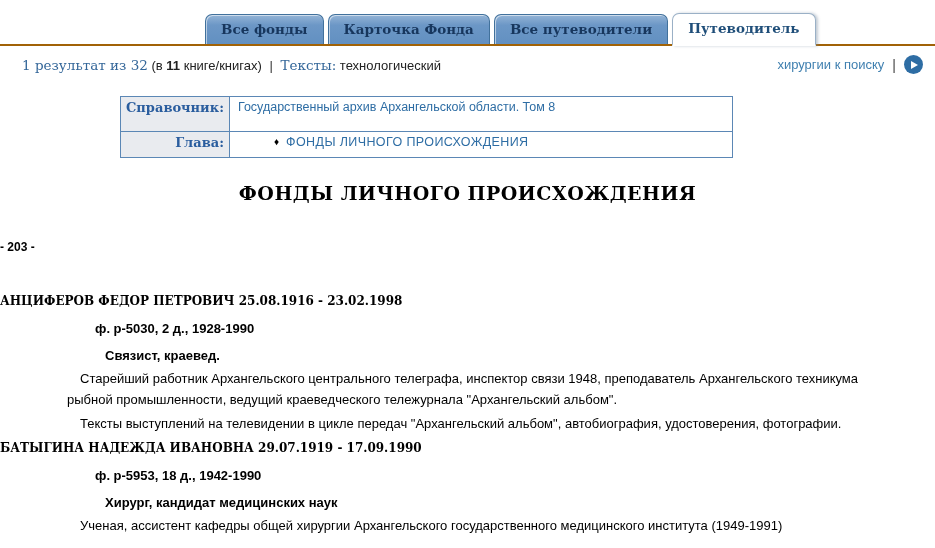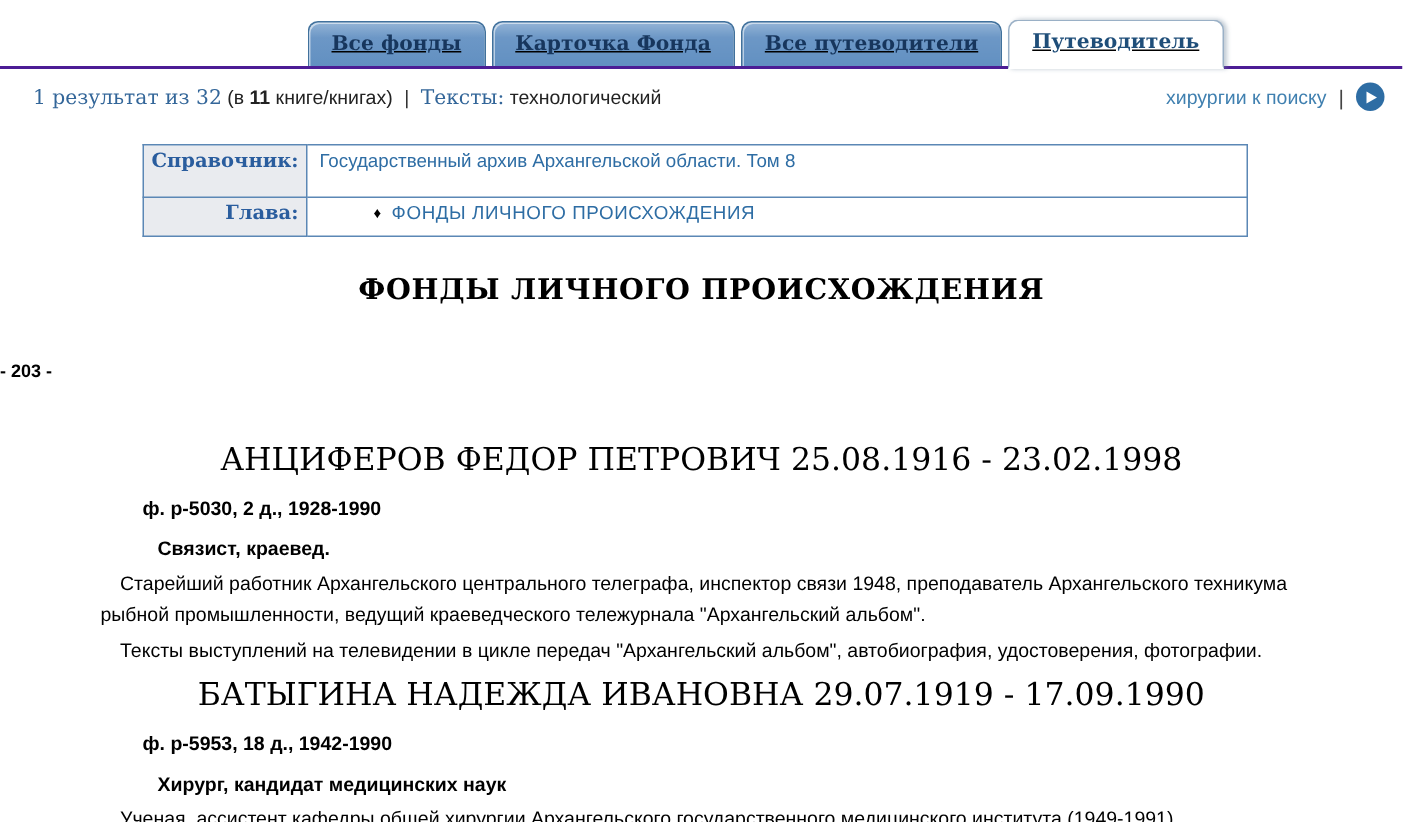--- a/index.html
+++ b/index.html
@@ -1,21 +1,21 @@
 <!DOCTYPE html>
 <html><head>
 <meta charset="utf-8">
 <style>
   * { box-sizing: border-box; margin: 0; padding: 0; }
   html, body { width: 935px; height: 548px; overflow: hidden; background: #ffffff;
     font-family: "Liberation Sans", sans-serif; }
 
   
-  .tabbar { display: flex; align-items: flex-end; border-bottom: 2px solid #4c1d95;
-    padding-left: 205px; padding-top: 13px; background: #ffffff; text-decoration: underline; }
+  .tabbar { display: flex; align-items: flex-end; border-bottom: 2px solid #a16207;
+    padding-left: 205px; padding-top: 13px; background: #ffffff; }
   .tab { font-family: "DejaVu Serif", serif; font-weight: bold; font-size: 13.5px;
     color: #17365d; background: linear-gradient(#94b4d6 0%, #6c97c6 35%, #6290c1 100%);
     border: 1px solid #41719c; border-bottom: none; border-radius: 7px 7px 0 0;
     padding: 6px 15px 7px 15px; margin-right: 4px; cursor: pointer; white-space: nowrap;
     box-shadow: inset 1px 1px 0 rgba(255,255,255,.55); }
   .tab.active { background: #ffffff; border: 1px solid #9ab0c6; border-bottom: 2px solid #ffffff;
     margin-bottom: -2px; color: #1f4e79; box-shadow: 2px 0 3px rgba(120,140,160,.45);
     padding-bottom: 8px; }
 
   
@@ -28,37 +28,37 @@
   .res-sep { color: #333333; padding: 0 4px; }
   .res-right { display: flex; align-items: center; gap: 8px; }
   .back-link { color: #4080b0; font-size: 13px; text-decoration: none; cursor: pointer; }
   .right-sep { color: #444444; font-size: 14px; }
   .go-btn { width: 19px; height: 19px; border-radius: 50%; background: #2e6da4;
     display: flex; align-items: center; justify-content: center; cursor: pointer; border: none; }
   .go-btn .tri { width: 0; height: 0; border-top: 4.5px solid transparent;
     border-bottom: 4.5px solid transparent; border-left: 7px solid #ffffff; margin-left: 2px; }
 
   
-  .info-table { margin: 14px 0 0 95px; width: 737px; border-collapse: collapse; }
+  .info-table { margin: 14px 0 0 120px; width: 613px; border-collapse: collapse; }
   .info-table td { border: 1px solid #5b87b5; vertical-align: top; }
   .lbl-cell { width: 100px; background: #e9ebef; text-align: right; padding: 3px 5px;
     font-family: "DejaVu Serif", serif; font-weight: bold; font-size: 13px; color: #2a5d9e; }
   .val-cell { padding: 3px 8px; font-size: 12.5px; color: #2e6da4; }
   .row-ref { height: 35px; }
   .row-chapter { height: 26px; }
   .chapter-link { color: #2e6da4; text-decoration: none; cursor: pointer; letter-spacing: .4px; }
   .diamond { color: #000000; font-size: 10px; margin: 0 7px 0 36px; vertical-align: 1px; }
 
   
   .doc-title { margin-top: 24px; text-align: center; font-family: "DejaVu Serif", serif;
     font-weight: bold; font-size: 19px; color: #000000; letter-spacing: .5px; }
   .page-num { margin-top: 36px; font-weight: bold; font-size: 12px;
     color: #000000; }
-  .entry-heading { text-align: center; font-family: "DejaVu Serif", serif; font-weight: normal;
-    font-size: 21px; color: #000000; }
+  .entry-heading { font-family: "DejaVu Serif", serif; font-weight: bold;
+    font-size: 12px; color: #000000; }
   .eh-1 { margin-top: 40px; }
   .eh-2 { margin-top: 6px; }
   .fond-line { margin: 13px 0 0 95px; font-weight: bold; font-size: 13px; color: #000000; }
   .profession { margin: 12px 0 0 105px; font-weight: bold; font-size: 13px; color: #000000; }
   .para { margin: 6px 58px 0 67px; text-indent: 13px; font-size: 13px; line-height: 20.5px;
     color: #000000; }
   .para + .para { margin-top: 4px; }
 </style>
 </head>
 <body>

